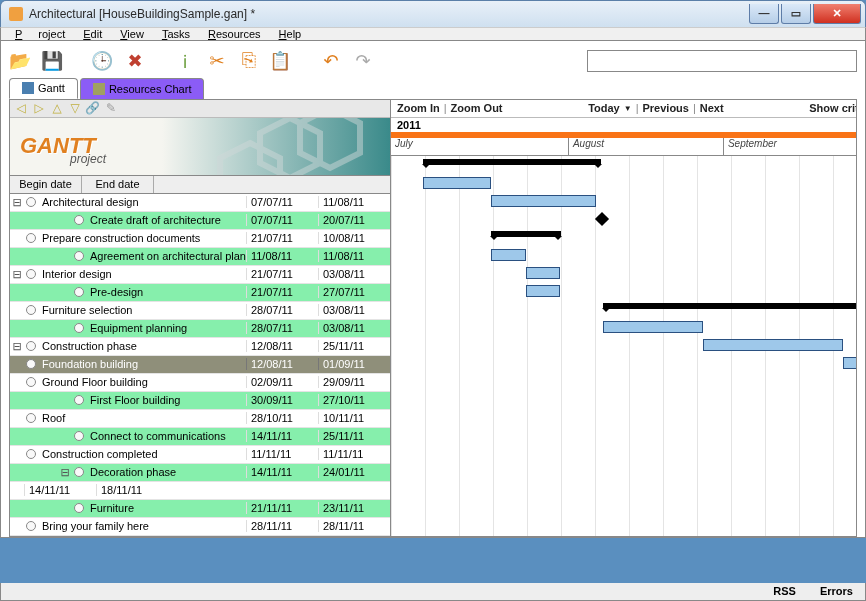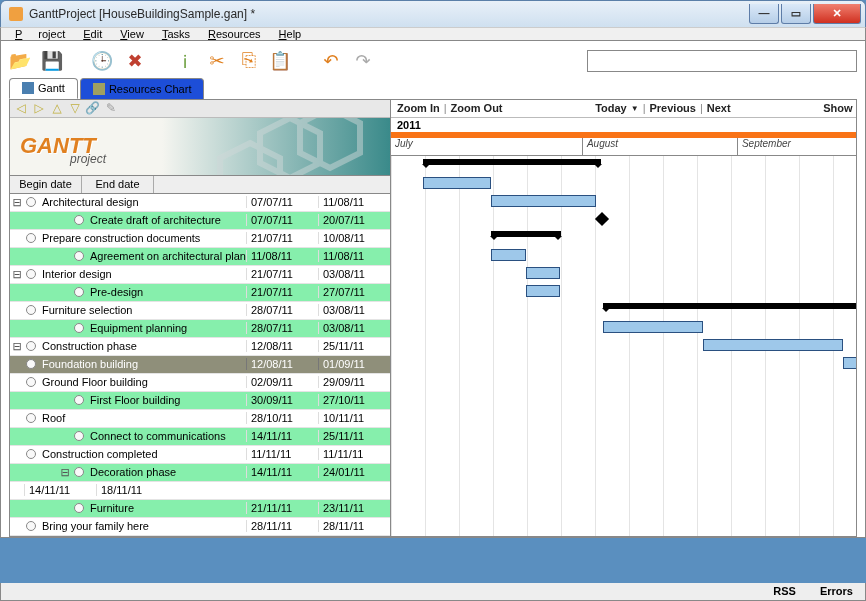--- a/index.html
+++ b/index.html
@@ -22,21 +22,21 @@
   .ticon { width:24px; height:24px; display:inline-flex; align-items:center; justify-content:center; font-size:18px; color:#6d8aa8; }
   .ticon.orange { color:#e08020; }
   .ticon.green { color:#6ea040; }
   .ticon.red { color:#c04030; }
   .ticon.gray { color:#aaa; }
   .tsep { width:10px; }
   .searchbox { flex:1; }
   .searchbox input { width: 270px; float:right; height:22px; border:1px solid #888; padding:0 4px;}
   
   .tabs { height: 22px; display:flex; border-bottom:1px solid #888; position:relative; top:1px;}
-  .tab { padding: 3px 12px; border:1px solid #888; border-bottom:none; border-radius: 4px 4px 0 0; background:#1d4ed8; margin-right: 2px; display:flex; gap:4px; align-items:center;}
+  .tab { padding: 3px 12px; border:1px solid #888; border-bottom:none; border-radius: 4px 4px 0 0; background:#8b5cf6; margin-right: 2px; display:flex; gap:4px; align-items:center;}
   .tab.active { background:#fff; border-bottom:1px solid #fff; }
   .tabicon { width:12px; height:12px; display:inline-block; }
   
   .content { flex:1; display:flex; border:1px solid #888; overflow:hidden; }
   
   .leftpane { width: 420px; border-right:1px solid #888; display:flex; flex-direction:column; }
   .leftbar { height: 18px; background:#e8e8e8; border-bottom:1px solid #bbb; display:flex; align-items:center; padding: 0 4px; gap:4px; }
   .navbtn { width:14px; height:14px; display:inline-flex; align-items:center; justify-content:center; font-size:12px; }
   
   .logo { height: 58px; background: linear-gradient(90deg,#f5f5f0 0,#f5f5f0 40%,#3a8a8a 100%); border-bottom:1px solid #888; display:flex; align-items:center; padding-left:10px; position:relative; overflow:hidden;}
@@ -82,21 +82,21 @@
   .milestone { position:absolute; width:10px; height:10px; background:#000; transform:rotate(45deg);}
   
   .statusbar { height: 20px; background:#eee; border:1px solid #888; border-top:none; display:flex; align-items:center; justify-content:flex-end; padding:0 12px; gap:24px; font-weight:bold;margin-top:45px;}
   
 </style>
 </head>
 <body>
 
 <div class="titlebar">
   <span class="appicon"></span>
-  <span class="title">GanttProject [HouseBuildingSample.gan] *</span>
+  <span class="title">Architectural [HouseBuildingSample.gan] *</span>
   <div class="winbtns">
     <div class="winbtn">—</div>
     <div class="winbtn">▭</div>
     <div class="winbtn close">✕</div>
   </div>
 </div>
 
 <div class="menubar">
   <span><u>P</u><span></span>roject</span>
   <span><u>E</u>dit</span>
@@ -292,21 +292,21 @@
         <span class="sep">|</span>
         <span>Previous</span>
         <span class="sep">|</span>
         <span>Next</span>
         <span class="spacer"></span>
         <span>Show critic</span>
       </div>
       <div class="timeline">
         <div class="year">2011</div>
         <div class="months" id="months-row">
-            <div class="month" style="width: 192px;">July</div>
+            <div class="month" style="width: 178px;">July</div>
             <div class="month" style="width: 155px;">August</div>
             <div class="month" style="width: 150px;">September</div>
           </div>
         <div class="grid" id="grid">
             <div class="vline" style="left: 0px;"></div>
             <div class="vline" style="left: 34px;"></div>
             <div class="vline" style="left: 68px;"></div>
             <div class="vline" style="left: 102px;"></div>
             <div class="vline" style="left: 136px;"></div>
             <div class="vline" style="left: 170px;"></div>

